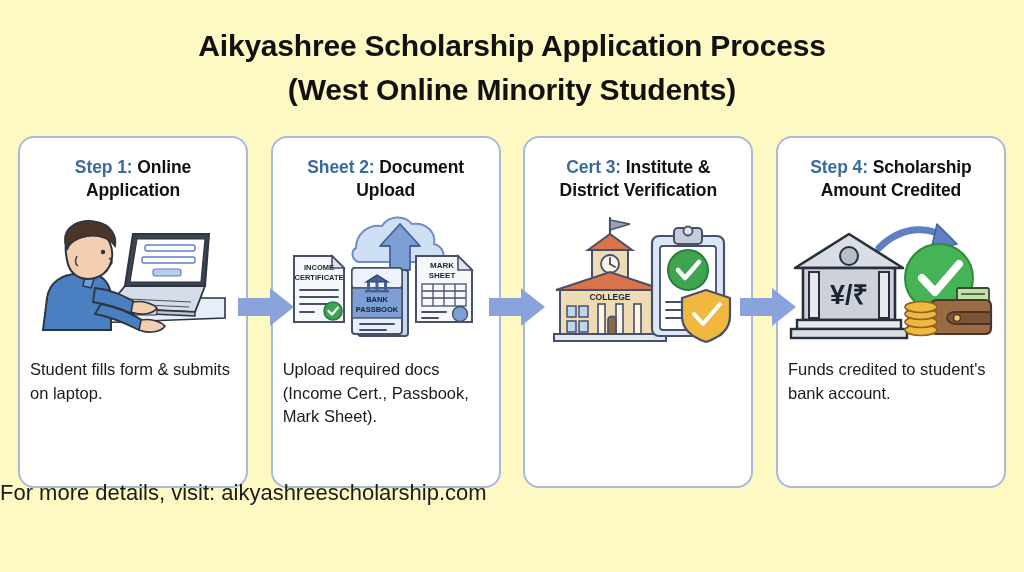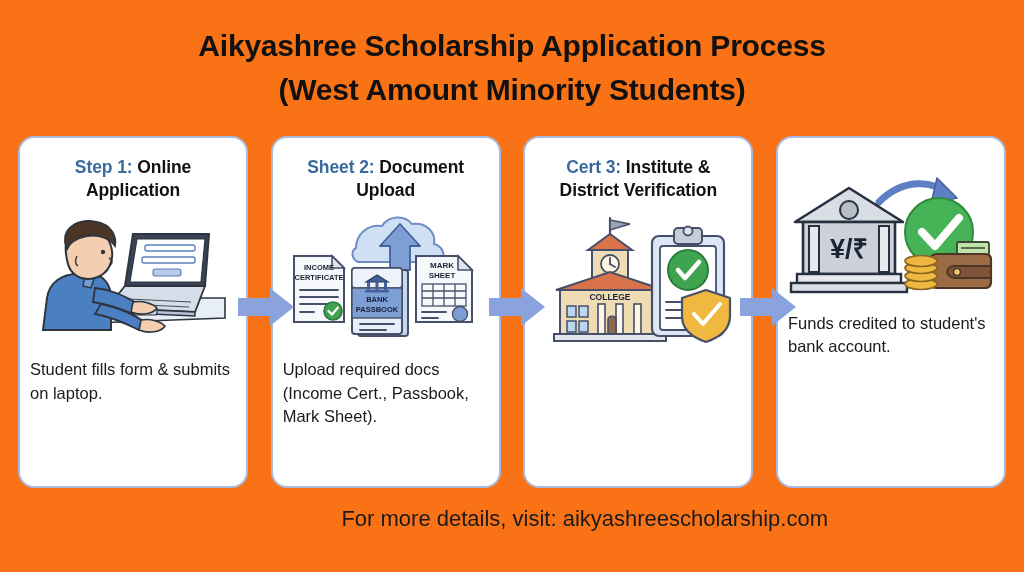--- a/index.html
+++ b/index.html
@@ -2,21 +2,21 @@
 <html><head>
 <meta charset="utf-8">
 <style>
   * { box-sizing: border-box; margin: 0; padding: 0; }
   html, body {
     width: 1024px; height: 572px;
     background: #ffffff;
     font-family: "Liberation Sans", sans-serif;
     overflow: hidden;
   }
-  .page { position: relative; width: 1024px; height: 572px; background: #f97316; }
+  .page { position: relative; width: 1024px; height: 572px; background: #fef9c3; }
 
   
   .title-block {
     position: absolute; left: 0; top: 24px; width: 1024px;
     text-align: center;
   }
   .title-line {
     font-size: 30px; font-weight: bold; color: #111111;
     line-height: 1.45; letter-spacing: -0.2px;
   }
@@ -57,34 +57,34 @@
   
   .connector {
     position: absolute; top: 286px; width: 56px; height: 42px; z-index: 5;
   }
   .c1 { left: 238px; }
   .c2 { left: 489px; }
   .c3 { left: 740px; }
 
   
   .footer {
-    position: absolute; left: 0; top: 506px; width: 828px;
-    text-align: right; font-size: 22px; color: #1b1b1b;
+    position: absolute; left: 0; top: 480px; width: 828px;
+    text-align: left; font-size: 22px; color: #1b1b1b;
   }
 
   svg { display: block; overflow: visible; }
 </style>
 </head>
 <body>
 
 <div class="page">
 
   <div class="title-block">
     <div class="title-line">Aikyashree Scholarship Application Process</div>
-    <div class="title-line">(West Amount Minority Students)</div>
+    <div class="title-line">(West Online Minority Students)</div>
   </div>
 
   <div class="steps-row">
 
     <div class="card">
       <div class="card-head">
         <span class="step-label">Step 1:</span>
         <span>Online Application</span>
       </div>
       <div class="art">
@@ -249,20 +249,24 @@
               <path d="M132 106 L162 106"></path>
           </g>
 
           <path d="M172 78 L196 86 L196 104 C196 118 184 126 172 130 C160 126 148 118 148 104 L148 86 Z" fill="#f0b840" stroke="#46506a" stroke-width="2.2" stroke-linejoin="round"></path>
           <path d="M160 102 L169 112 L186 92" fill="none" stroke="#ffffff" stroke-width="4" stroke-linecap="round" stroke-linejoin="round"></path>
         </svg>
       </div>
     </div>
 
     <div class="card">
+      <div class="card-head">
+        <span class="step-label">Step 4:</span>
+        <span>Scholarship Amount Credited</span>
+      </div>
       <div class="art">
         <svg viewBox="0 0 208 132" width="208" height="132">
 
           <path d="M92 36 C116 12 146 14 160 28" fill="none" stroke="#5f7fc4" stroke-width="7" stroke-linecap="round"></path>
           <path d="M150 12 L170 32 L144 38 Z" fill="#5f7fc4" stroke="#44619c" stroke-width="1.6" stroke-linejoin="round"></path>
 
           <path d="M8 56 L62 22 L116 56 Z" fill="#d9dde4" stroke="#26303f" stroke-width="2.6" stroke-linejoin="round"></path>
           <circle cx="62" cy="44" r="9" fill="#b8bec8" stroke="#26303f" stroke-width="2"></circle>
 
           <rect x="16" y="56" width="92" height="52" fill="#cdd2da" stroke="#26303f" stroke-width="2.6"></rect>

